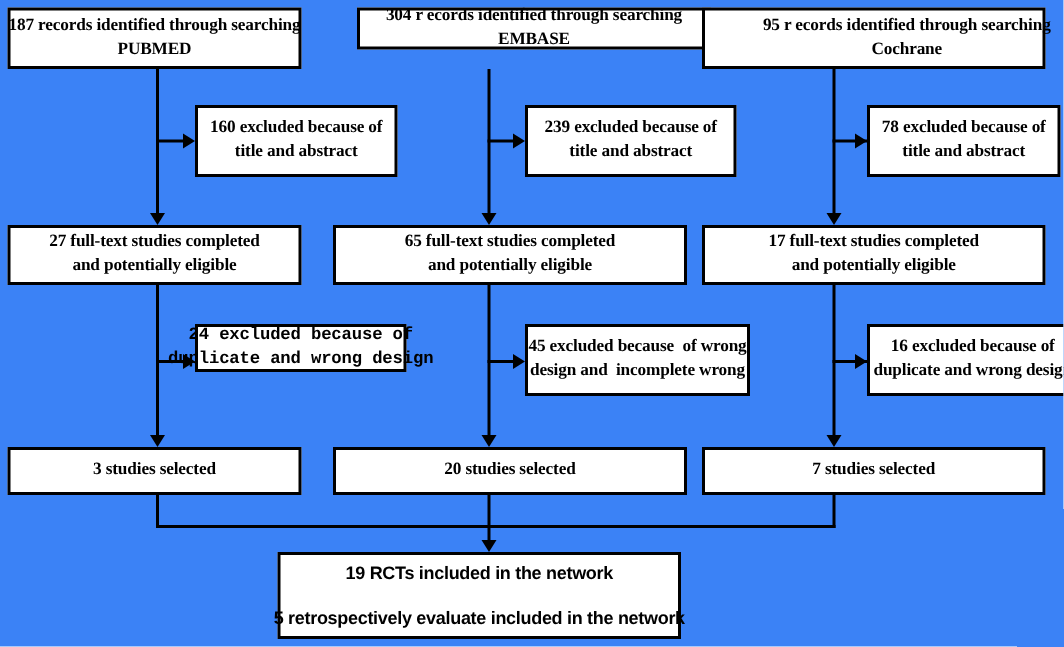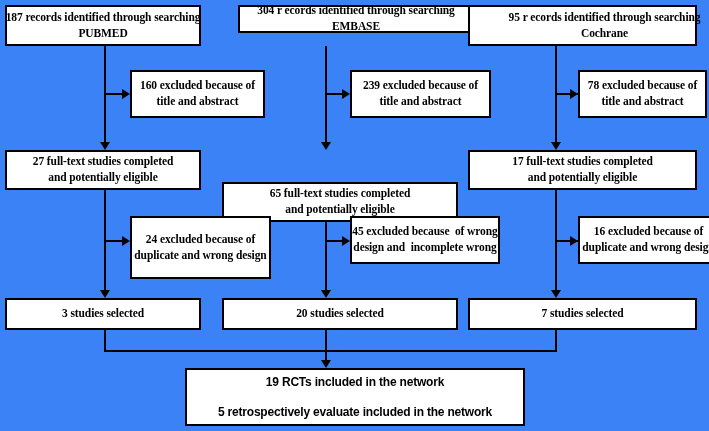--- a/index.html
+++ b/index.html
@@ -107,31 +107,31 @@
   <div class="box" style="left:578px; top:70px; width:129px; height:48px;">
     <span class="ln">78 excluded because of</span>
     <span class="ln">title and abstract</span>
   </div>
 
   <div class="box" style="left:5px; top:150px; width:196px; height:40px;">
     <span class="ln">27 full-text studies completed</span>
     <span class="ln">and potentially eligible</span>
   </div>
 
-  <div class="box" style="left:222px; top:150px; width:236px; height:40px;margin-top:32px;">
+  <div class="box" style="left:222px; top:150px; width:236px; height:40px;">
     <span class="ln">65 full-text studies completed</span>
     <span class="ln">and potentially eligible</span>
   </div>
 
   <div class="box" style="left:468px; top:150px; width:229px; height:40px;">
     <span class="ln">17 full-text studies completed</span>
     <span class="ln">and potentially eligible</span>
   </div>
 
-  <div class="box" style="left:130px; top:216px; width:141px; height:63px;">
+  <div class="box" style="left:130px; top:216px; width:141px; height:32px;font-family:Liberation Mono, monospace;">
     <span class="ln">24 excluded because of</span>
     <span class="ln">duplicate and wrong design</span>
   </div>
 
   <div class="box" style="left:350px; top:216px; width:150px; height:48px;">
     <span class="ln">45 excluded because  of wrong</span>
     <span class="ln">design and  incomplete wrong</span>
   </div>
 
   <div class="box" style="left:578px; top:216px; width:141px; height:48px;">
@@ -144,21 +144,21 @@
   </div>
 
   <div class="box" style="left:222px; top:298px; width:236px; height:32px;">
     <span class="ln">20 studies selected</span>
   </div>
 
   <div class="box" style="left:468px; top:298px; width:229px; height:32px;">
     <span class="ln">7 studies selected</span>
   </div>
 
-  <div class="box final-box" style="left:185px; top:368px; width:340px; height:58px;">
+  <div class="box final-box" style="left:185px; top:368px; width:269px; height:58px;">
     <span class="ln">19 RCTs included in the network</span>
     <span class="ln">5 retrospectively evaluate included in the network</span>
   </div>
 
   <div class="vline" style="left:104px; top:46px; height:98px;"></div>
   <div class="arrow-down" style="left:100px; top:142px;"></div>
   <div class="hline" style="left:104px; top:93px; width:20px;"></div>
   <div class="arrow-right" style="left:122px; top:89px;"></div>
 
   <div class="vline" style="left:104px; top:190px; height:102px;"></div>

